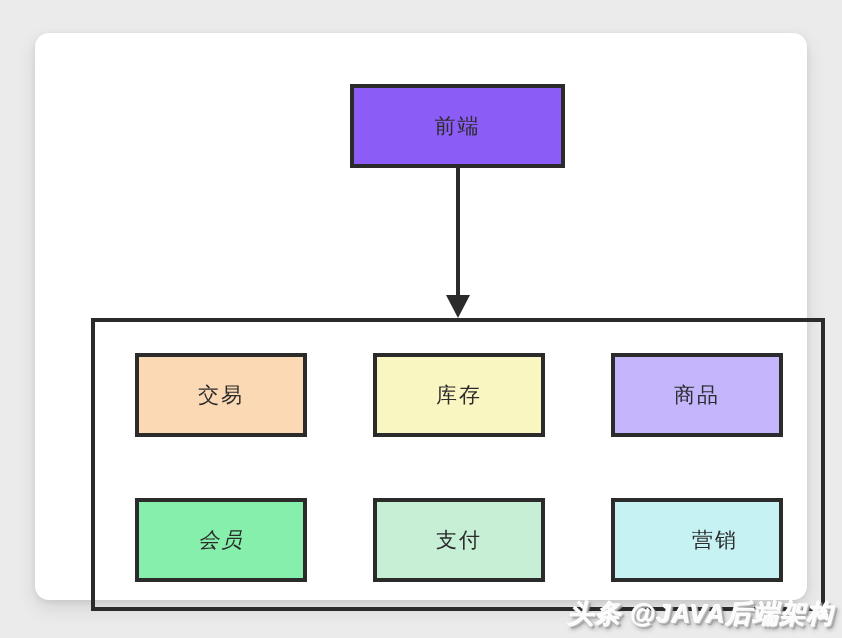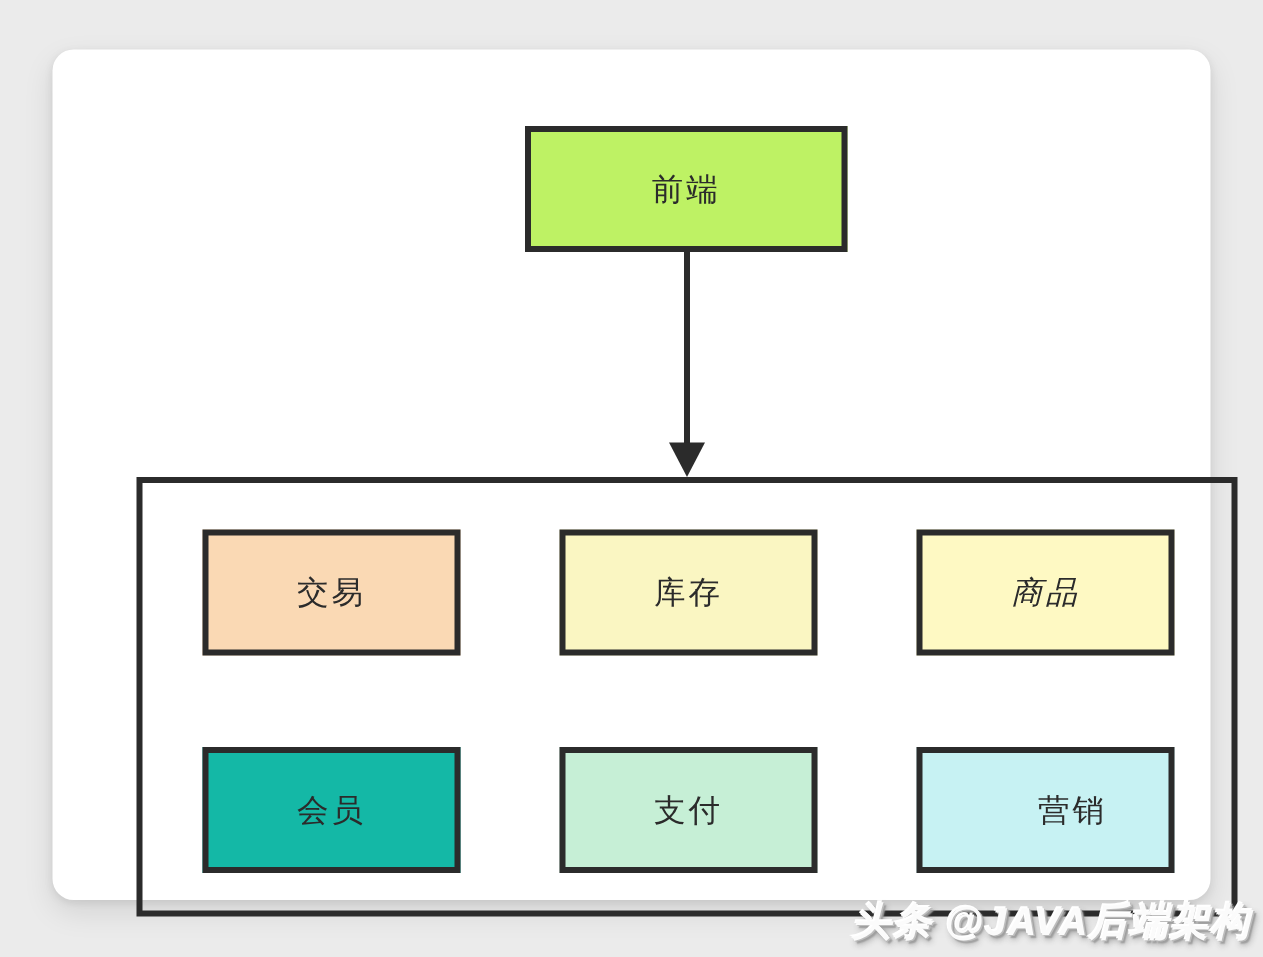--- a/index.html
+++ b/index.html
@@ -103,42 +103,42 @@
     margin-left: 38px;
   }
 </style>
 </head>
 <body>
 
 <div class="canvas">
 
   <div class="card">
 
-    <div class="frontend-box" style="background-color: #bef264;">
+    <div class="frontend-box" style="background-color: #8b5cf6;">
       <span>前端</span>
     </div>
 
     <div class="arrow-line"></div>
     <div class="arrow-head"></div>
 
     <div class="container-box"></div>
 
     <div class="service-box r1 c1" style="background-color: rgb(250, 217, 180);">
       <span>交易</span>
     </div>
 
     <div class="service-box r1 c2" style="background-color: rgb(250, 246, 194);">
       <span>库存</span>
     </div>
 
-    <div class="service-box r1 c3" style="background-color: #fef9c3; font-style: italic;">
+    <div class="service-box r1 c3" style="background-color: #c4b5fd;">
       <span>商品</span>
     </div>
 
-    <div class="service-box r2 c1" style="background-color: #14b8a6;">
+    <div class="service-box r2 c1" style="background-color: #86efac; font-style: italic;">
       <span>会员</span>
     </div>
 
     <div class="service-box r2 c2" style="background-color: rgb(198, 239, 214); text-align: right;">
       <span>支付</span>
     </div>
 
     <div class="service-box r2 c3" style="background-color: rgb(199, 242, 243); padding-left: 36px;">
       <span>营销</span>
     </div>

